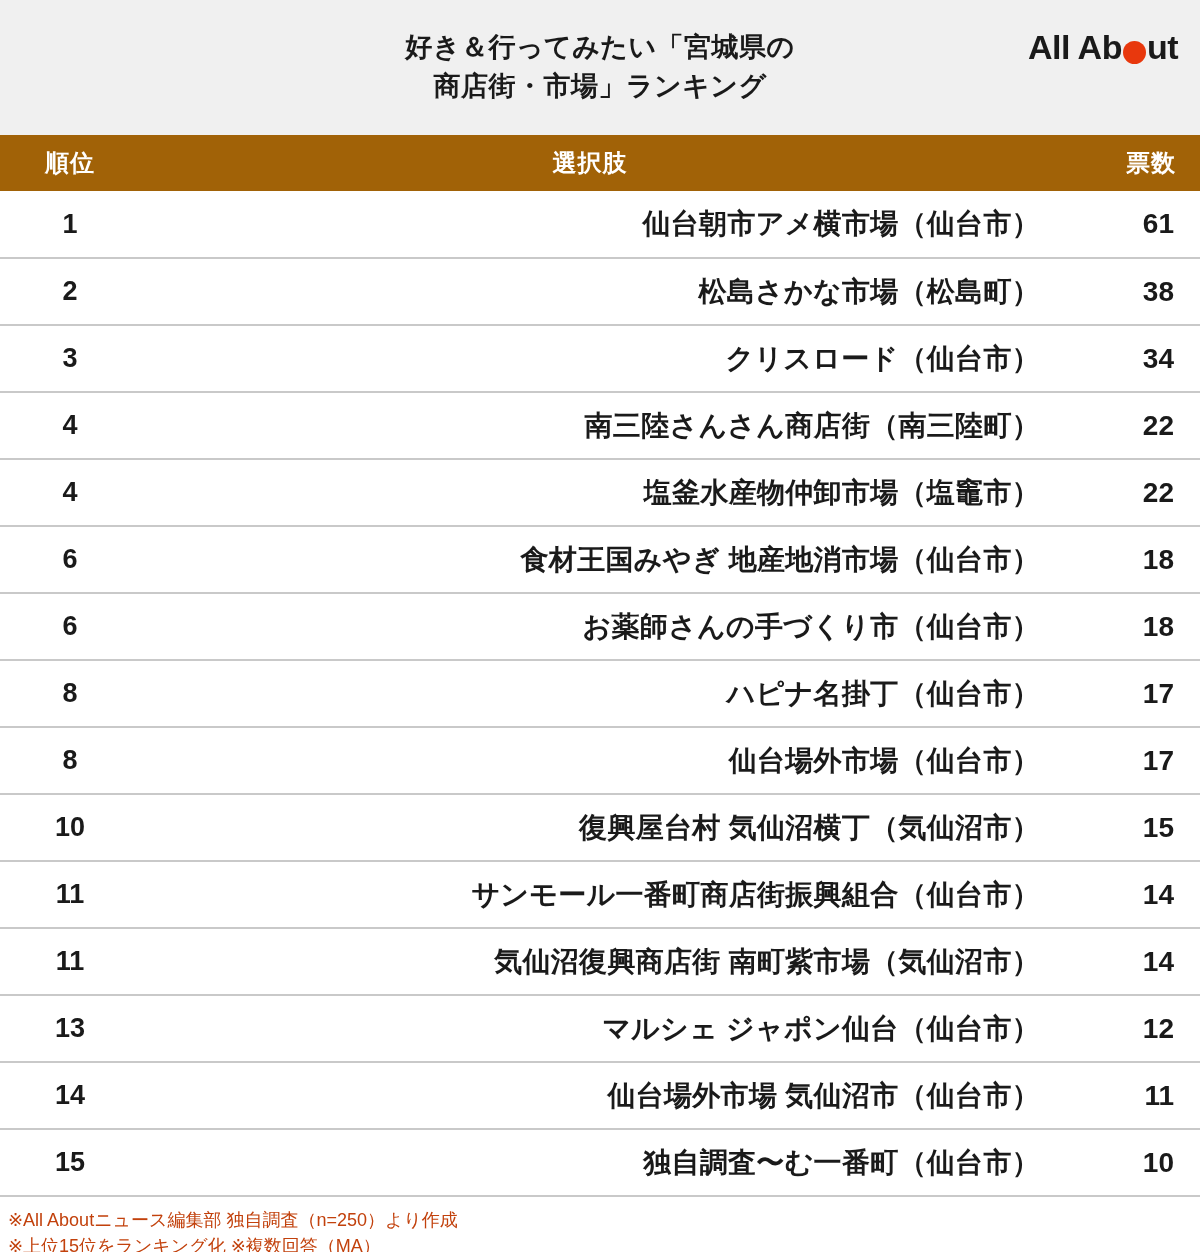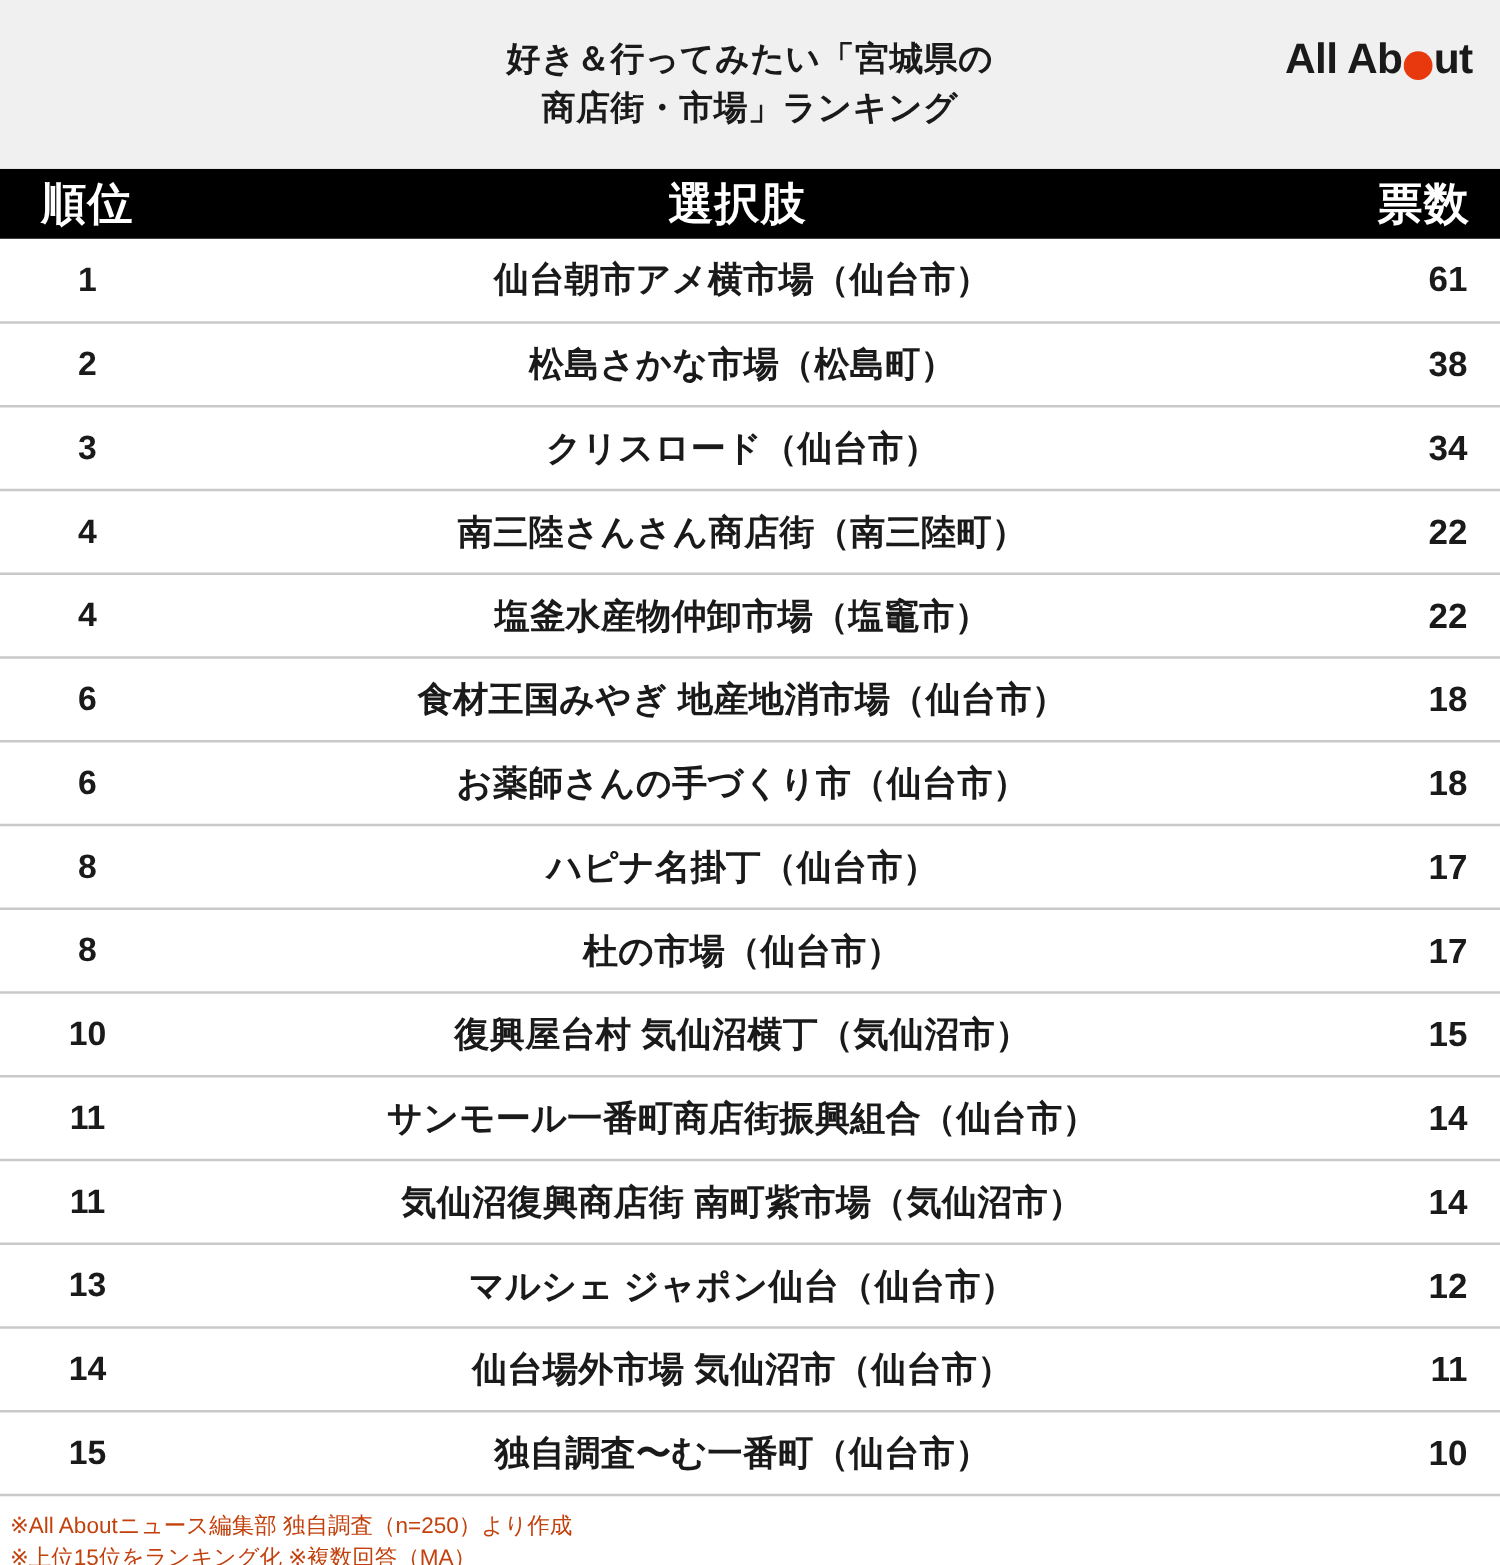--- a/index.html
+++ b/index.html
@@ -62,23 +62,23 @@
   table.ranking {
     width: 1200px;
     border-collapse: collapse;
     table-layout: fixed;
   }
   table.ranking col.c-rank { width: 140px; }
   table.ranking col.c-name { width: 900px; }
   table.ranking col.c-votes { width: 160px; }
 
   thead th {
-    background: #000000;
+    background: #a16207;
     color: #ffffff;
-    font-size: 36px;
+    font-size: 24px;
     font-weight: bold;
     height: 56px;
     padding: 0;
     vertical-align: middle;
     letter-spacing: 1px;
   }
   thead th.th-rank { text-align: center; }
   thead th.th-name { text-align: center; }
   thead th.th-votes { text-align: right; padding-right: 24px; }
 
@@ -86,21 +86,21 @@
     height: 67px;
     font-size: 28px;
     font-weight: bold;
     border-bottom: 2px solid #c9c9c9;
     padding: 0;
     vertical-align: middle;
     color: #1a1a1a;
   }
   tbody tr:last-child td { border-bottom: 2px solid #c9c9c9; }
   td.rank { text-align: center; font-size: 27px; }
-  td.name { text-align: center; padding-left: 8px; letter-spacing: 0.3px; }
+  td.name { text-align: right; padding-left: 8px; letter-spacing: 0.3px; }
   td.votes { text-align: right; padding-right: 26px; font-size: 28px; }
 
   
   .footnote {
     padding: 10px 10px 0 8px;
     font-size: 18px;
     line-height: 1.45;
     color: #c2410c;
     font-weight: normal;
   }
@@ -168,21 +168,21 @@
       <td class="name">お薬師さんの手づくり市（仙台市）</td>
       <td class="votes">18</td>
     </tr>
     <tr>
       <td class="rank">8</td>
       <td class="name">ハピナ名掛丁（仙台市）</td>
       <td class="votes">17</td>
     </tr>
     <tr>
       <td class="rank">8</td>
-      <td class="name">杜の市場（仙台市）</td>
+      <td class="name">仙台場外市場（仙台市）</td>
       <td class="votes">17</td>
     </tr>
     <tr>
       <td class="rank">10</td>
       <td class="name">復興屋台村 気仙沼横丁（気仙沼市）</td>
       <td class="votes">15</td>
     </tr>
     <tr>
       <td class="rank">11</td>
       <td class="name">サンモール一番町商店街振興組合（仙台市）</td>

